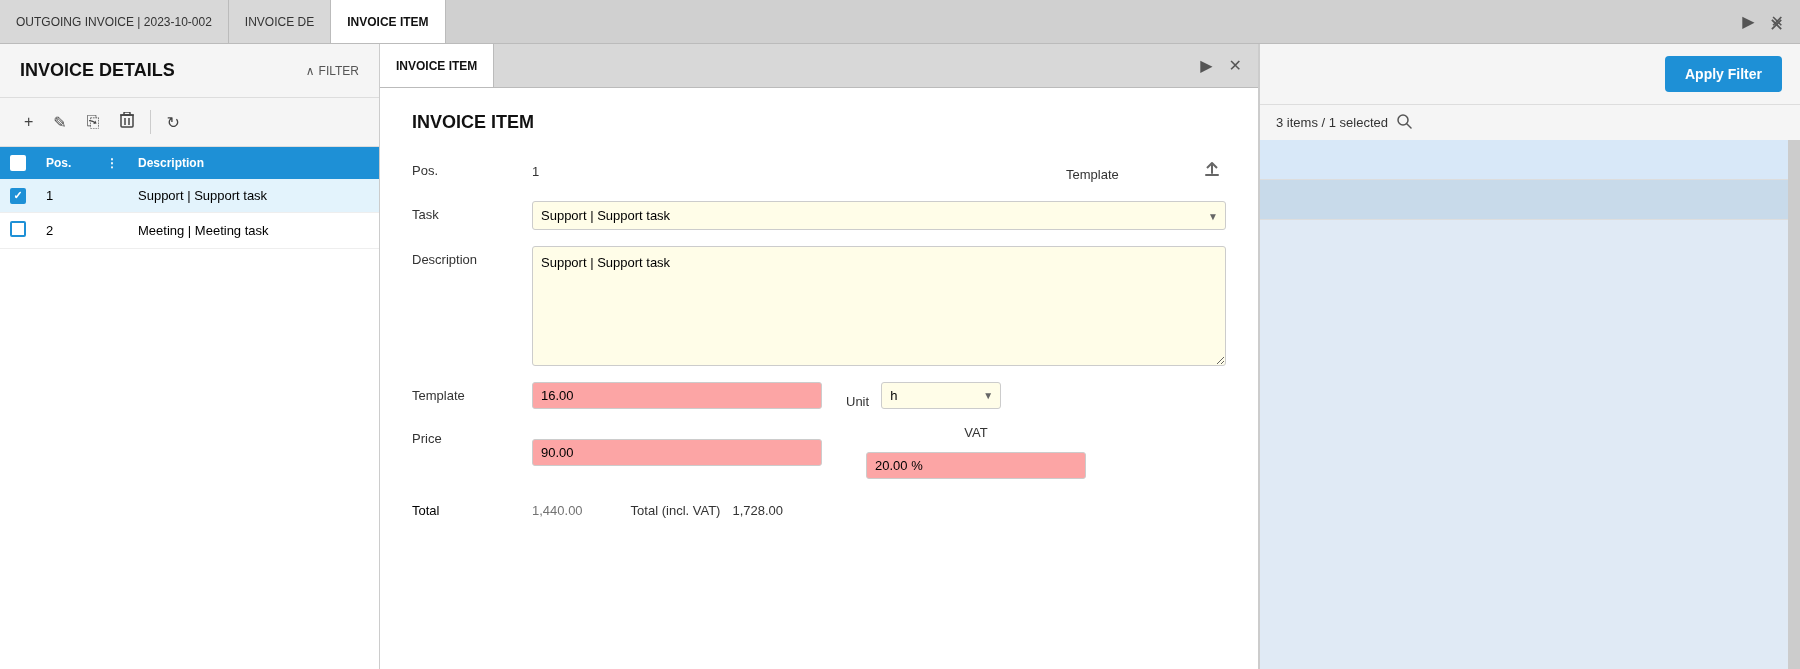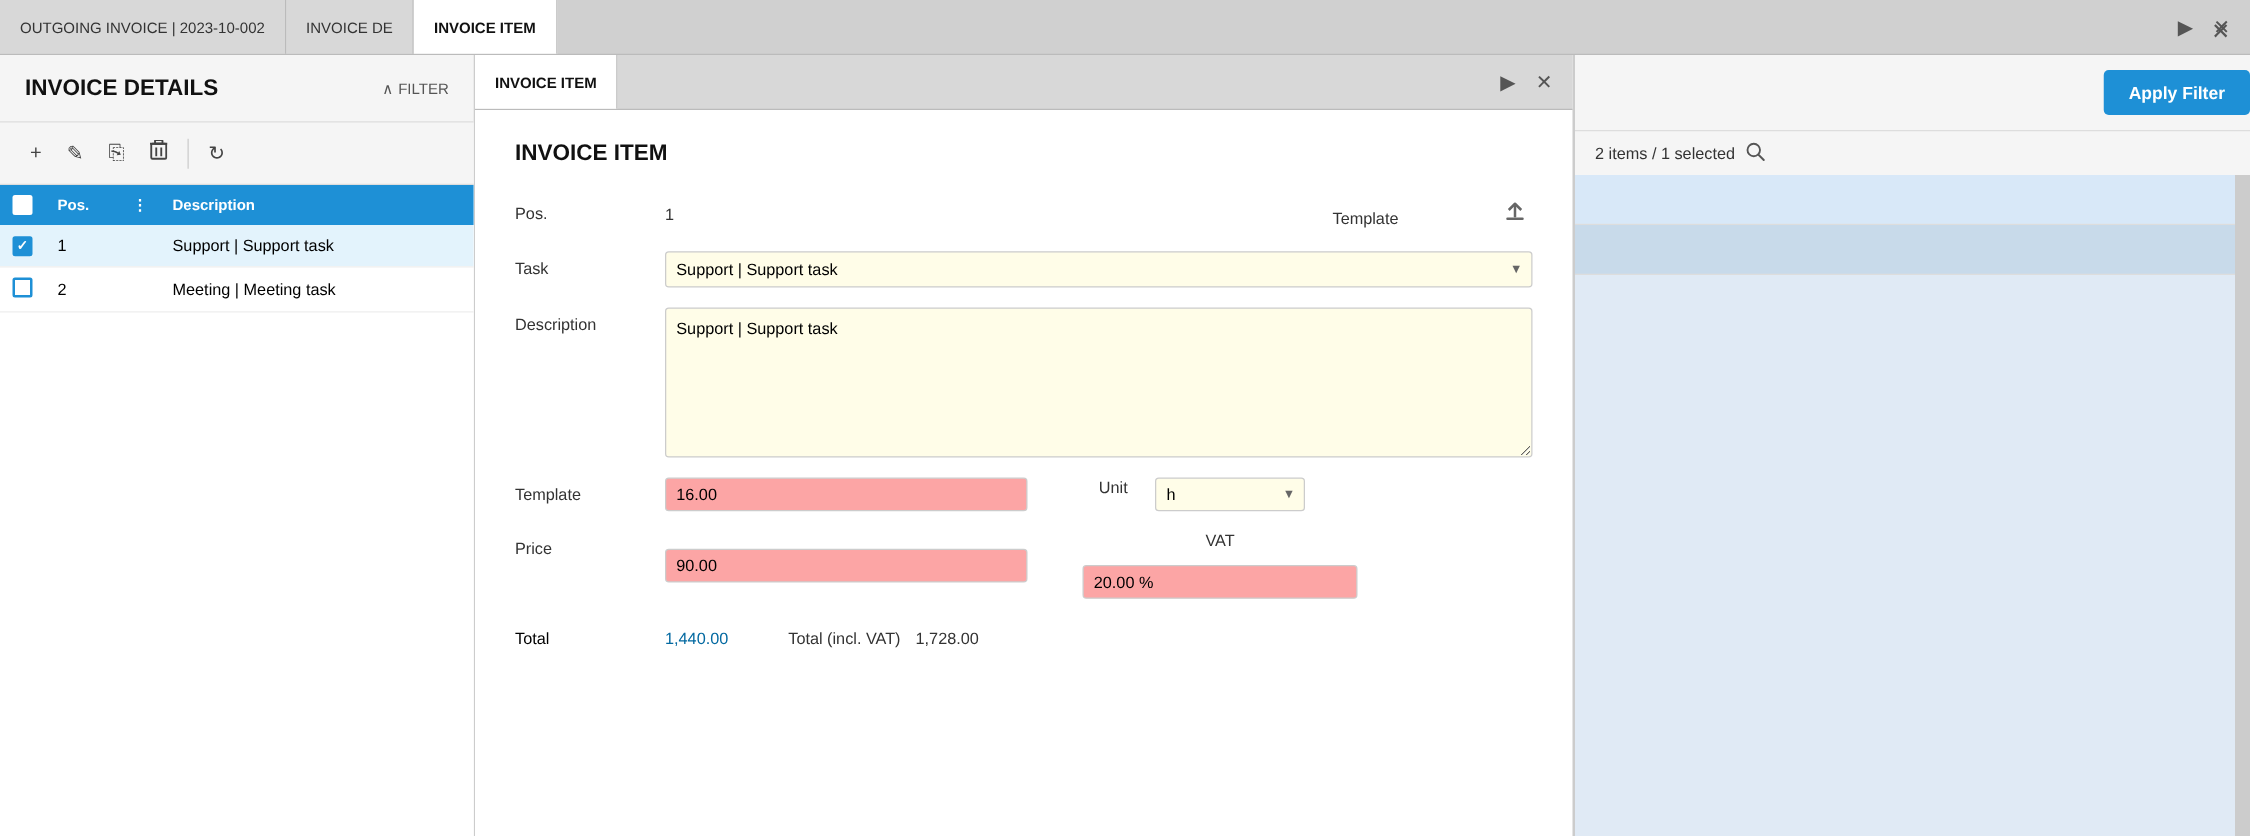--- a/index.html
+++ b/index.html
@@ -312,21 +312,21 @@
       margin-top: 8px;
       padding: 8px 0;
     }
     .total-label {
       width: 120px;
       font-size: 13px;
       color: #000000;
     }
     .total-value {
       font-size: 13px;
-      color: #0369a1;
+      color: #737373;
       font-weight: normal;
     }
     .total-incl-section {
       margin-left: 48px;
       display: flex;
       align-items: center;
       gap: 12px;
     }
     .total-incl-label {
       font-size: 13px;
@@ -341,21 +341,21 @@
     .right-panel {
       flex: 1;
       background: #f5f5f5;
       display: flex;
       flex-direction: column;
     }
     .right-header {
       display: flex;
       align-items: center;
       justify-content: flex-end;
-      padding: 12px 0;
+      padding: 12px 18px;
       gap: 16px;
       border-bottom: 1px solid #ddd;
     }
     .apply-filter-btn {
       background: #1e90d6;
       color: #fff;
       border: none;
       border-radius: 4px;
       padding: 10px 20px;
       font-size: 14px;
@@ -539,21 +539,21 @@
 
         <div class="form-row" style="align-items:flex-start;">
           <div class="form-label">Description</div>
           <textarea class="desc-textarea" style="">Support | Support task</textarea>
         </div>
 
         <div class="form-row">
           <div class="form-label">Template</div>
           <div style="display:flex; align-items:center; flex:1; gap:0;">
             <input type="text" class="input-box" value="16.00" style="width: 290px;">
-            <div style="display:flex; align-items:flex-start; gap:22px; margin-left:57px;">
+            <div style="display:flex; align-items:flex-end; gap:12px; margin-left:24px;">
               <span style="color:#333;">Unit</span>
               <div class="select-wrapper">
                 <select class="select-box" style="width:120px;">
                   <option>h</option>
                   <option>d</option>
                   <option>pcs</option>
                 </select>
               </div>
             </div>
           </div>
@@ -579,21 +579,21 @@
           </div>
         </div>
       </div>
     </div>
 
     <div class="right-panel">
       <div class="right-header">
         <button class="apply-filter-btn">Apply Filter</button>
       </div>
       <div class="items-info">
-        <span>2 items / 1 selected</span>
+        <span>3 items / 1 selected</span>
         <button class="search-icon-btn">
           <svg width="16" height="16" viewBox="0 0 16 16" fill="none">
             <circle cx="7" cy="7" r="5" stroke="#555" stroke-width="1.5"></circle>
             <line x1="11" y1="11" x2="15" y2="15" stroke="#555" stroke-width="1.5" stroke-linecap="round"></line>
           </svg>
         </button>
       </div>
       <div class="right-content">
         <div class="right-list-row"></div>
         <div style="height:40px; border-bottom:1px solid #ddd; background:#c8daea;"></div>

